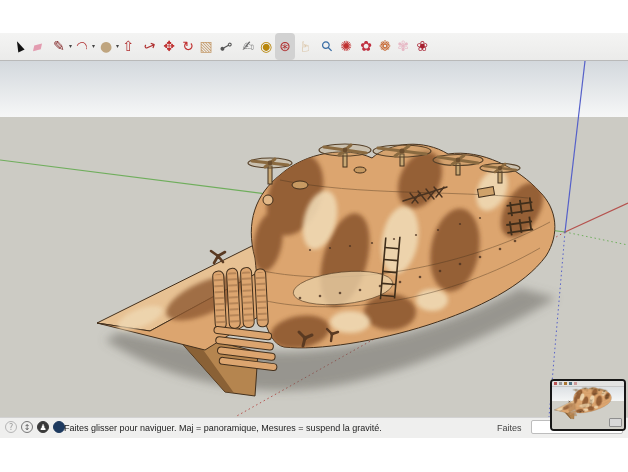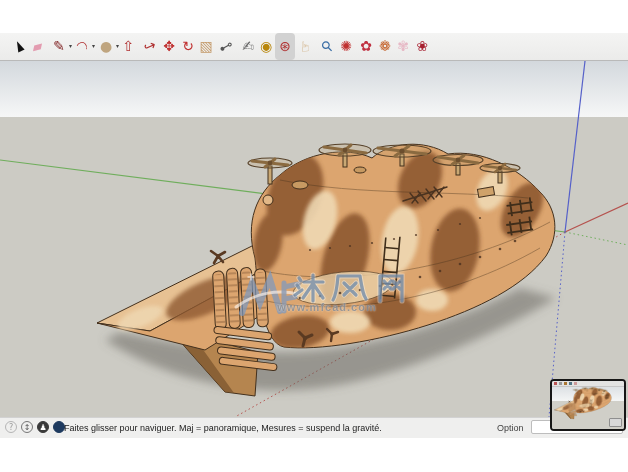--- a/index.html
+++ b/index.html
@@ -265,56 +265,31 @@
             <path d="M505,223 H531 M505,231 H531 M509,220 V234 M519,219 V233 M529,218 V232"></path>
           </g>
           <g transform="rotate(5 390 270)" stroke-width="1.6">
             <path d="M383,238 V300 M397,236 V298"></path>
             <path d="M383,248 H397 M383,260 H397 M383,272 H397 M383,284 H397 M383,296 H397"></path>
           </g>
         </g>
       </g>
     </svg>
 
-    <div class="watermark">
-      <svg width="190" height="50" viewBox="0 0 190 50" aria-label="沐风网">
-
-        <g stroke-linecap="round" fill="none">
-          <path d="M14,44 L24,14 L32,34 L42,10 L52,42" stroke="rgba(122,152,192,.8)" stroke-width="6"></path>
-          <path d="M8,38 C27,24 50,20 70,25" stroke="rgba(255,255,255,.65)" stroke-width="3"></path>
-          <path d="M56,14 L56,42 M56,18 L70,15 M56,30 L67,28" stroke="rgba(122,152,192,.8)" stroke-width="5"></path>
-          <path d="M20,8 L26,8 M23,5 L23,11" stroke="rgba(255,255,255,.7)" stroke-width="1.5"></path>
-        </g>
-
-        <g stroke-linecap="round" fill="none">
-          <g stroke="rgba(255,255,255,.4)" stroke-width="5.2">
-            <path d="M71,9 L73,12 M69,16 L71,19 M67,26 L74,21 M85,6 L85,32 M76,13 L95,13 M84,16 L75,29 M86,16 L95,29"></path>
-            <path d="M110,7 C109,20 108,26 105,31 M110,7 L132,7 M132,7 C134,20 135,26 138,30 M116,14 L128,26 M128,14 L116,26"></path>
-            <path d="M152,7 L152,32 M152,7 L174,7 L174,32 M156,12 L163,20 M163,12 L156,20 M165,12 L172,20 M172,12 L165,20"></path>
-          </g>
-          <g stroke="rgba(108,138,172,.85)" stroke-width="3.2">
-            <path d="M71,9 L73,12 M69,16 L71,19 M67,26 L74,21 M85,6 L85,32 M76,13 L95,13 M84,16 L75,29 M86,16 L95,29"></path>
-            <path d="M110,7 C109,20 108,26 105,31 M110,7 L132,7 M132,7 C134,20 135,26 138,30 M116,14 L128,26 M128,14 L116,26"></path>
-            <path d="M152,7 L152,32 M152,7 L174,7 L174,32 M156,12 L163,20 M163,12 L156,20 M165,12 L172,20 M172,12 L165,20"></path>
-          </g>
-        </g>
-      </svg>
-      <div class="wm-url">www.mfcad.com</div>
-    </div>
   </div>
 
   <div class="statusbar">
     <div class="status-icons" id="statusIcons">
         <span class="st-icon" style="color: rgb(154, 154, 154); background: transparent; border: 1px solid rgb(181, 181, 181);">?</span>
         <span class="st-icon" style="color: rgb(85, 85, 85); background: transparent; border: 1px solid rgb(119, 119, 119);">↕</span>
         <span class="st-icon" style="color: rgb(255, 255, 255); background: rgb(58, 58, 58); border: 1px solid rgb(58, 58, 58);">♟</span>
         <span class="st-icon" style="color: rgb(255, 255, 255); background: rgb(30, 58, 95); border: 1px solid rgb(30, 58, 95);"></span>
       </div>
     <div class="hint">Faites glisser pour naviguer. Maj = panoramique, Mesures =  suspend la gravité.</div>
-    <div class="measure-label">Option</div>
+    <div class="measure-label">Faites</div>
     <input class="measure-input" value="" style="">
   </div>
 
   <div class="bottom-white"></div>
 
   <div class="pip">
     <div class="pip-sky"></div>
     <div class="pip-ground"></div>
     <div class="pip-toolbar">
       <i style="left:2px;background:#b55"></i>

